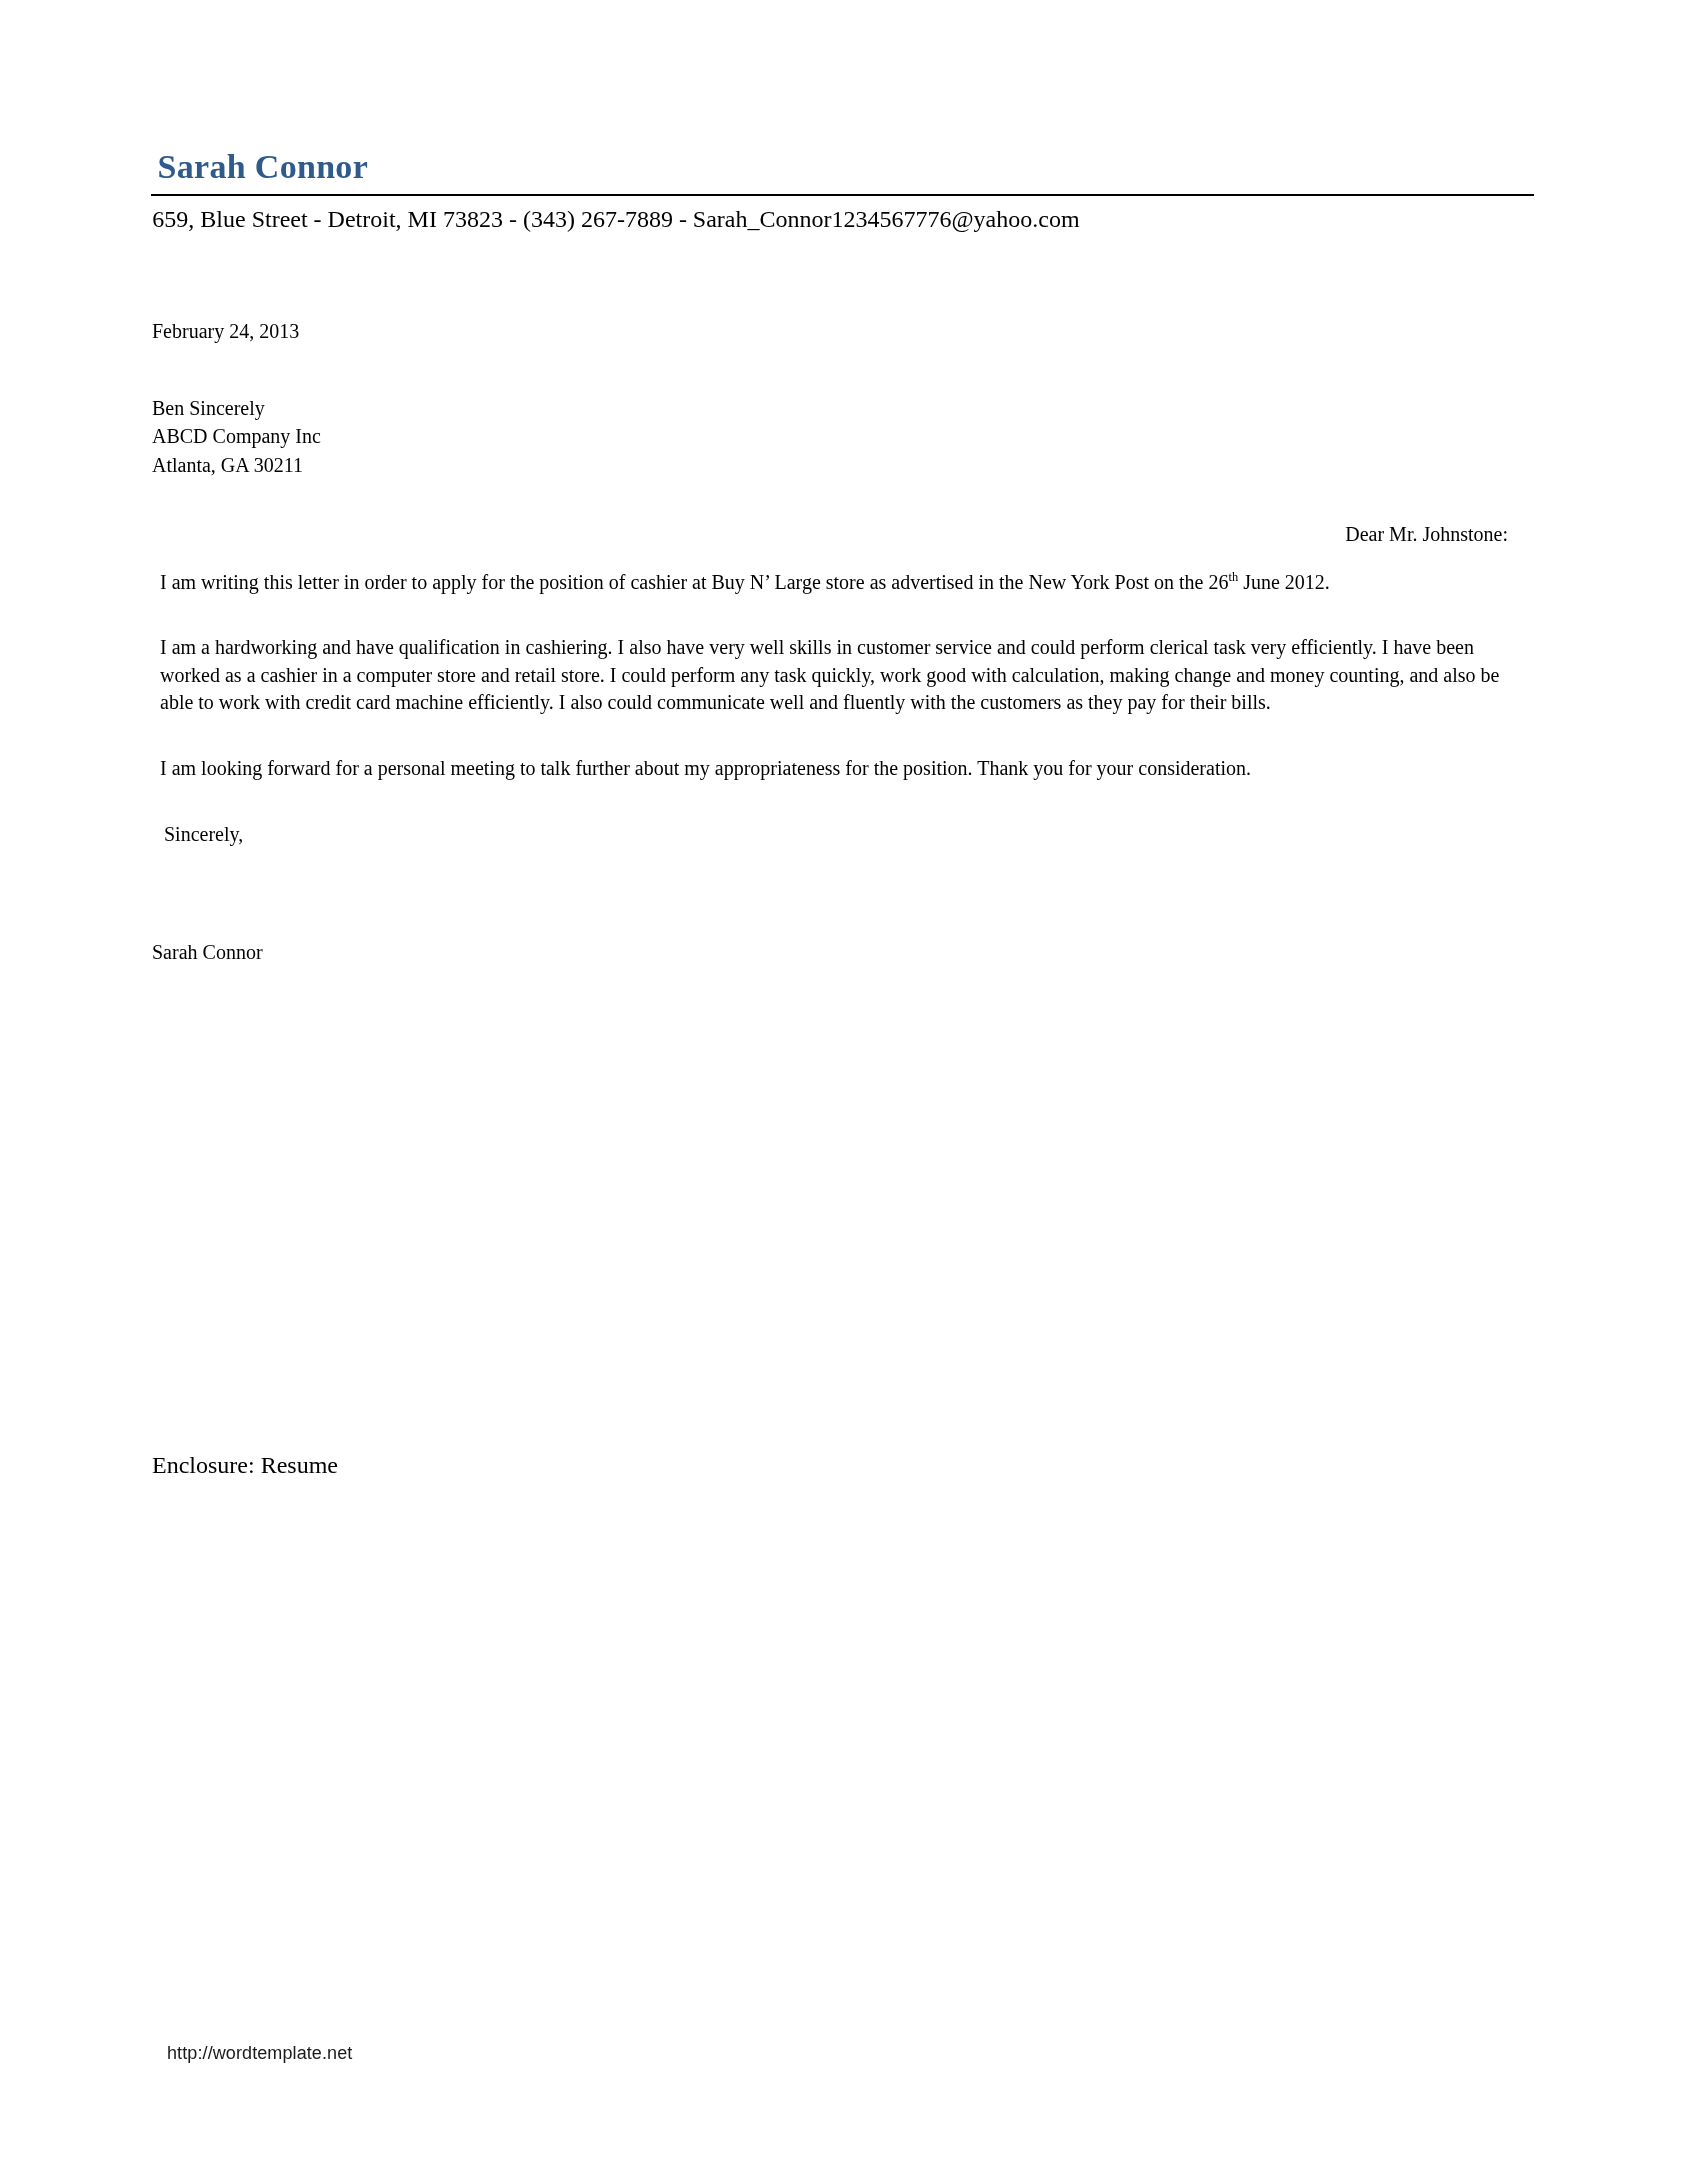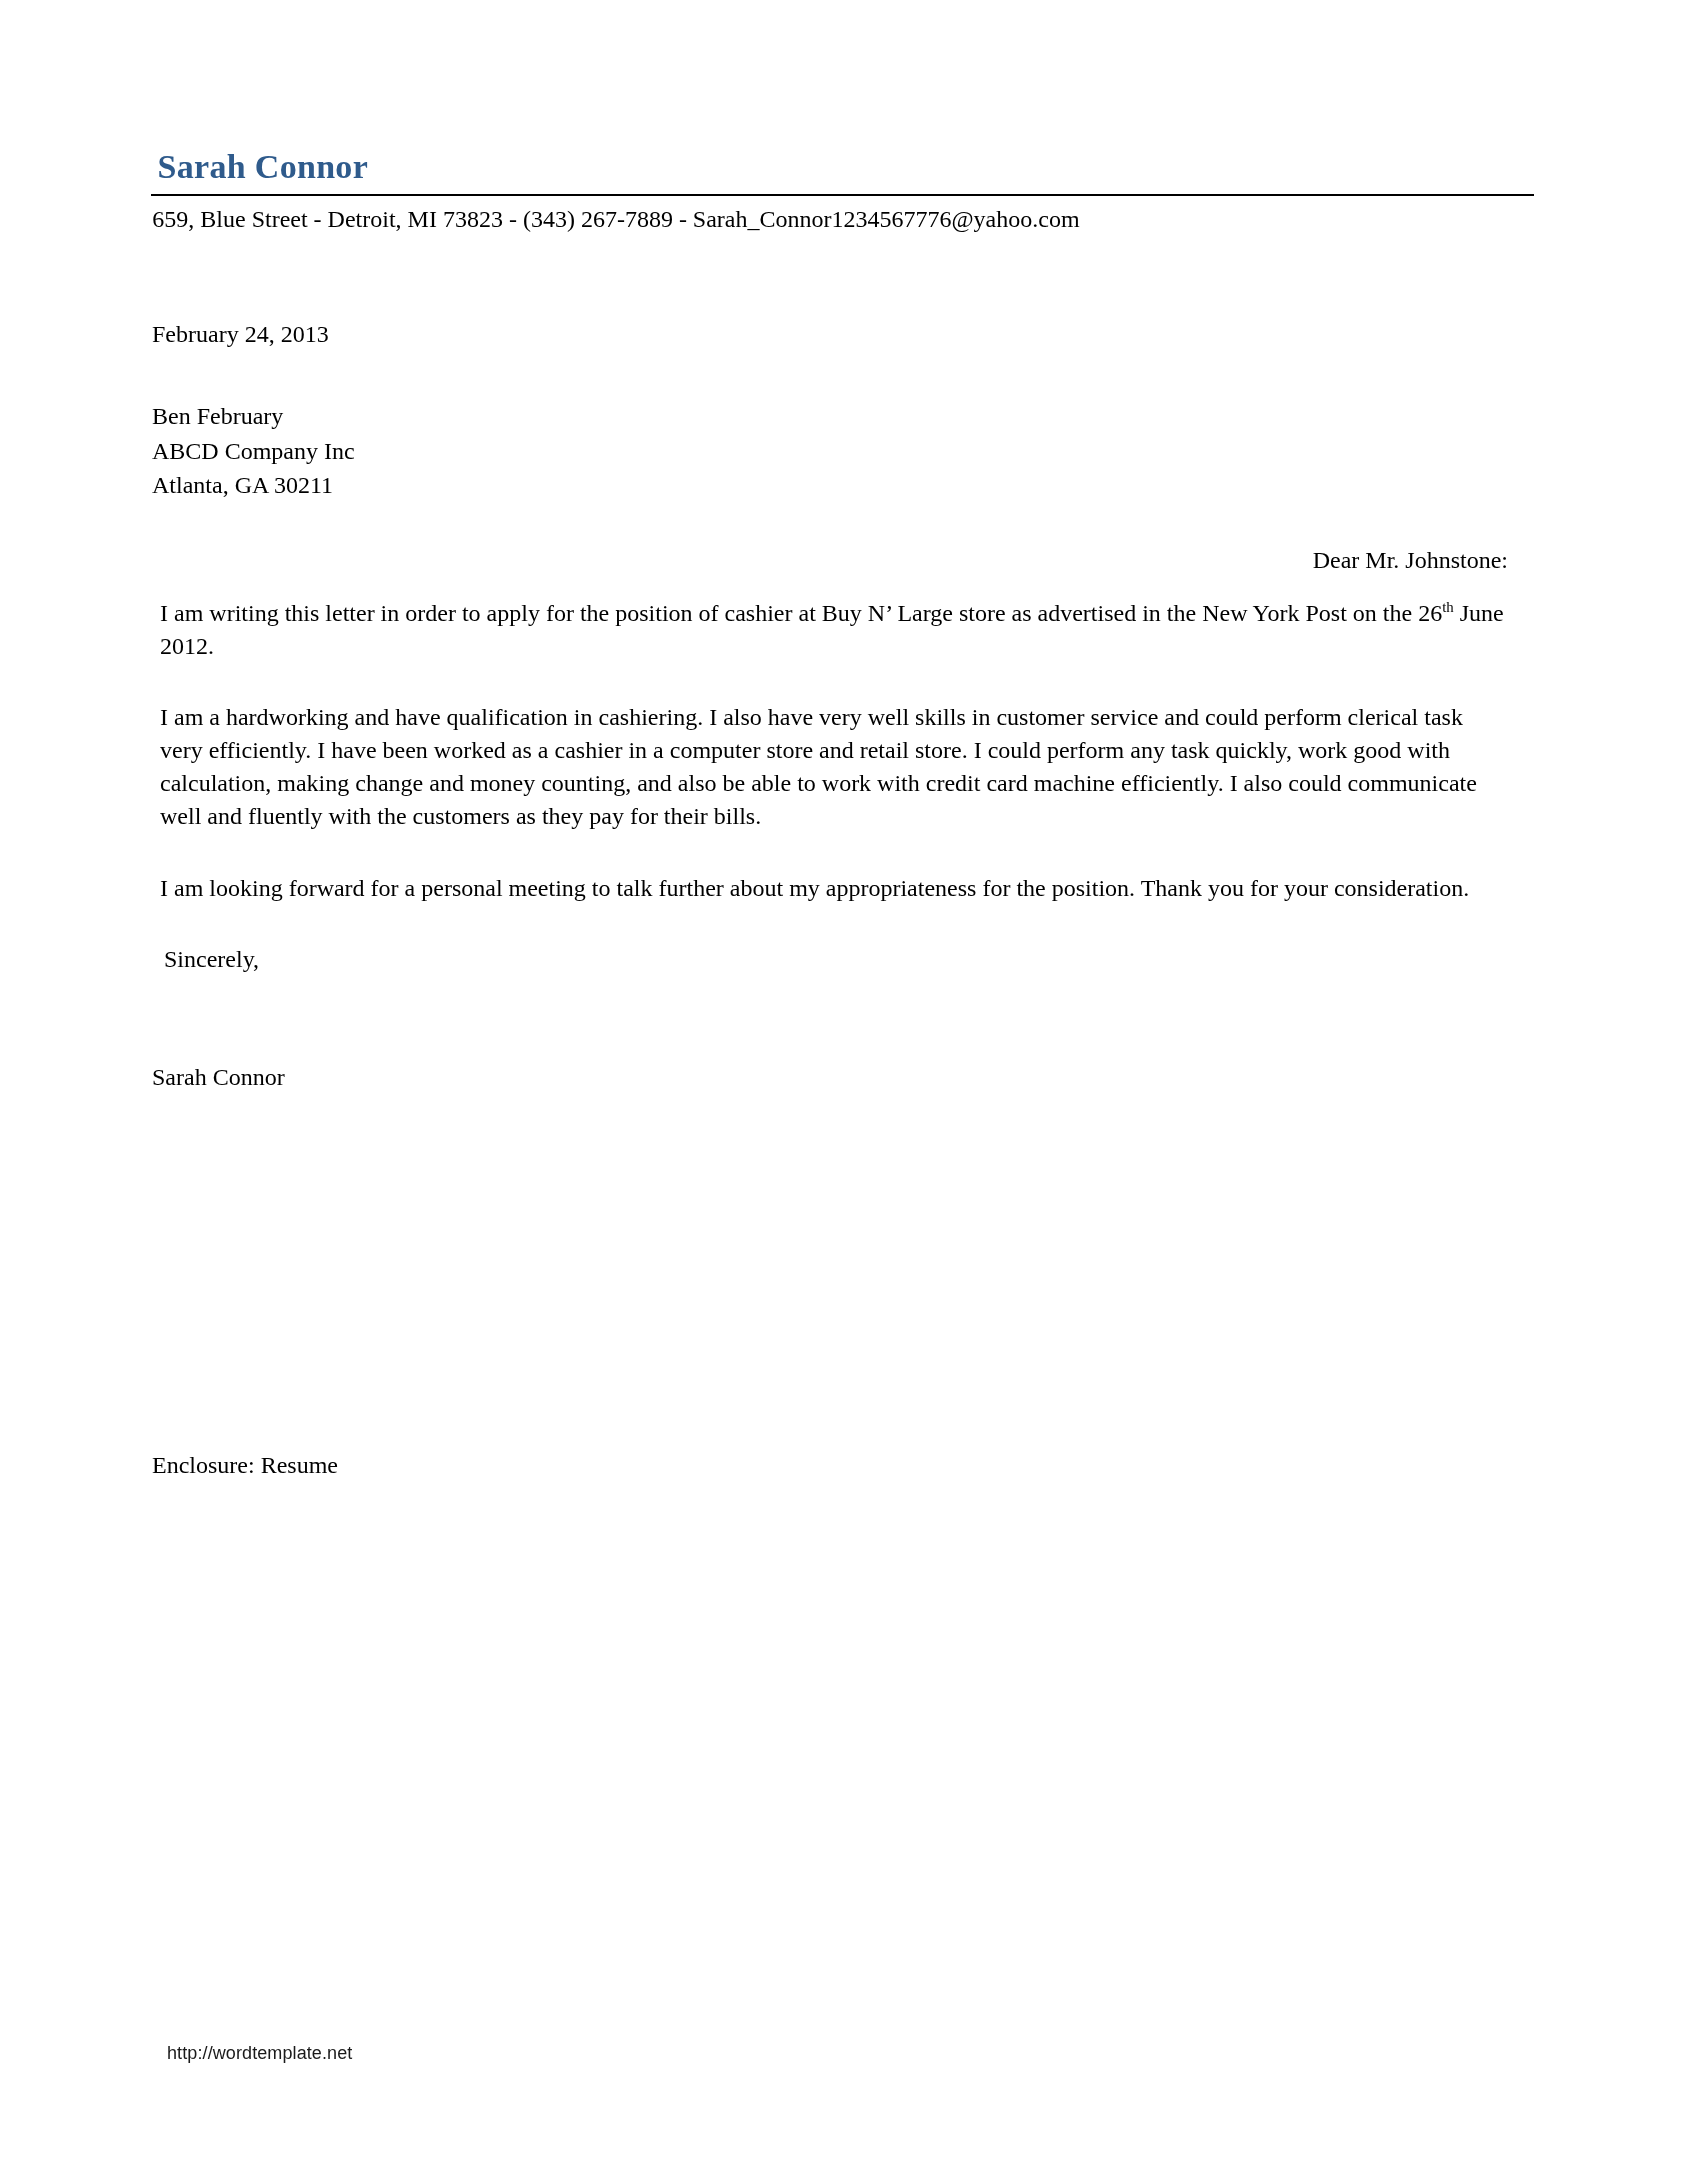--- a/index.html
+++ b/index.html
@@ -62,21 +62,21 @@
     color: #000000;
     white-space: nowrap;
   }
 
   
   .letter {
     position: absolute;
     left: 152px;
     top: 318px;
     width: 1356px;
-    font-size: 24px;
+    font-size: 20px;
     line-height: 1.38;
     color: #000000;
   }
 
   .block {
     margin: 0;
   }
 
   .date-line {
     margin: 0 0 48px 0;
@@ -153,21 +153,21 @@
     <div class="sender-name">Sarah Connor</div>
     <div class="letterhead-rule"></div>
     <div class="sender-contact">659, Blue Street - Detroit, MI 73823 - (343) 267-7889 - Sarah_Connor1234567776@yahoo.com</div>
   </div>
 
   <div class="letter">
 
     <p class="block date-line">February 24, 2013</p>
 
     <div class="recipient">
-      <p class="addr-line">Ben February</p>
+      <p class="addr-line">Ben Sincerely</p>
       <p class="addr-line">ABCD Company Inc</p>
       <p class="addr-line">Atlanta, GA 30211</p>
     </div>
 
     <p class="block salutation">Dear Mr. Johnstone:</p>
 
     <p class="body-para"><span>I am writing this letter in order to apply for the position of cashier at Buy N’ Large store as advertised in the New York Post on the 26</span><sup>th</sup><span> June 2012.</span></p>
 
     <p class="body-para">I am a hardworking and have qualification in cashiering. I also have very well skills in customer service and could perform clerical task very efficiently. I have been worked as a cashier in a computer store and retail store. I could perform any task quickly, work good with calculation, making change and money counting, and also be able to work with credit card machine efficiently. I also could communicate well and fluently with the customers as they pay for their bills.</p>
 

